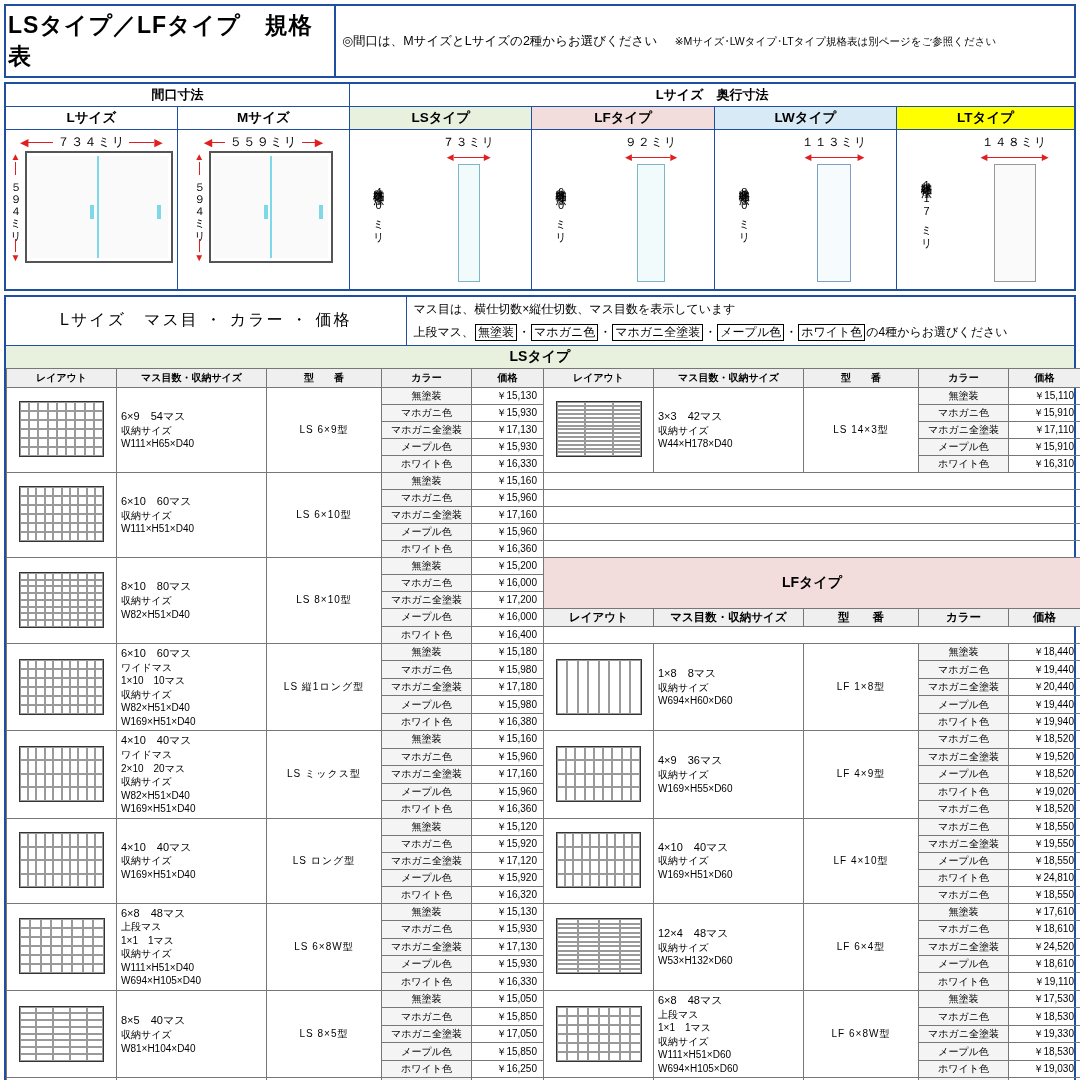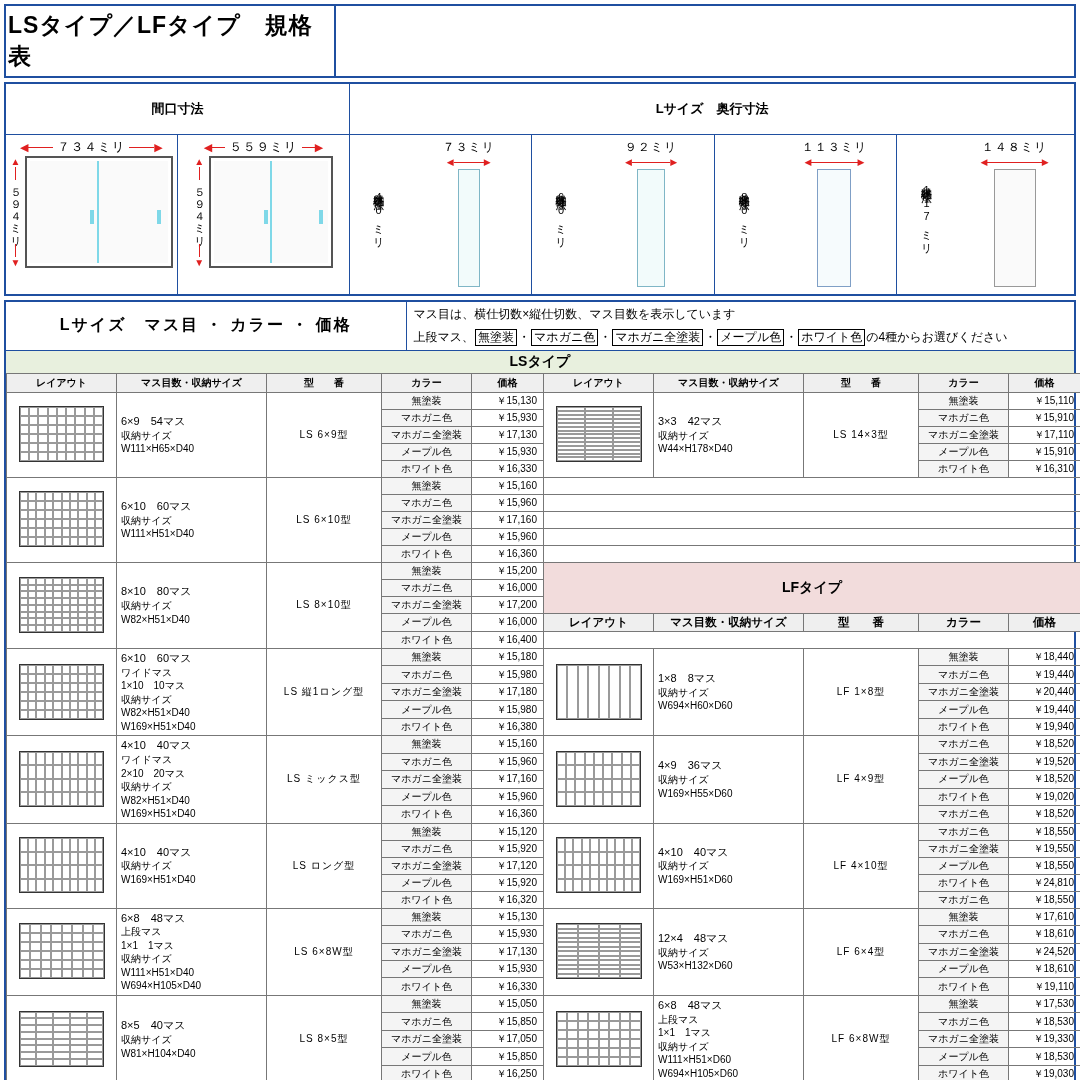--- a/index.html
+++ b/index.html
@@ -10,36 +10,36 @@
   .hdr-title{width:330px;display:flex;align-items:center;justify-content:center;font-size:23px;font-weight:bold;letter-spacing:1px;border-right:2px solid #1f4fa0;box-sizing:border-box;padding:4px 2px;}
   .hdr-notes{flex:1;display:flex;flex-direction:column;justify-content:center;padding:3px 6px;box-sizing:border-box;}
   .hdr-line{font-size:12.5px;line-height:1.5;white-space:nowrap;}
   .hdr-line .small{font-size:10.5px;}
   .boxed{border:1px solid #000;padding:0 2px;margin:0 1px;display:inline-block;line-height:1.25;}
   .tbl{width:100%;border-collapse:collapse;table-layout:fixed;}
   .tbl td,.tbl th{border:1px solid #1f4fa0;box-sizing:border-box;}
 
   
   .dim{margin-top:4px;}
-  .dimhead td{font-size:13px;font-weight:bold;text-align:center;padding:16px 0;}
+  .dimhead td{font-size:13px;font-weight:bold;text-align:center;padding:2px 0;}
   .sub td{font-size:13.5px;font-weight:bold;text-align:center;padding:2px 0;}
   .c-ls{background:#e8f0de;}
   .c-lf{background:#f2dcdc;}
   .c-lw{background:#d9eaf7;}
   .c-lt{background:#ffff00;}
   .drawcell{height:160px;vertical-align:top;padding:0;position:relative;}
   .vtxt{writing-mode:vertical-rl;text-orientation:upright;font-size:11px;letter-spacing:1px;}
   .arrowh{display:flex;align-items:center;justify-content:center;font-size:11px;}
   .redline{background:#e02020;height:1px;flex:1;}
   .dimnum{font-size:12.5px;letter-spacing:1px;padding:0 4px;white-space:nowrap;}
   .cab{border:2px solid #555;background:#fdfdfd;position:relative;box-sizing:border-box;}
 
   
   .price{margin-top:4px;}
-  .ptitle{font-size:16px;font-weight:bold;text-align:center;letter-spacing:2px;padding:4px 0;}
+  .ptitle{font-size:16px;font-weight:normal;text-align:center;letter-spacing:2px;padding:4px 0;}
   .pnote{font-size:12px;line-height:1.6;padding:2px 6px;}
   .typebar{background:#e8f0de;text-align:center;font-weight:bold;font-size:14px;padding:2px 0;}
   .typebar.lf{background:#f2dcdc;}
   .colhdr td{background:#efefef;font-size:11.5px;font-weight:bold;text-align:center;padding:2px 0;}
   .gt td{border:1px solid #777;font-size:10px;vertical-align:middle;}
   .gt{border-collapse:collapse;width:100%;table-layout:fixed;}
   .lay{padding:2px;text-align:center;}
   .spec{padding:2px 4px;font-size:10.5px;line-height:1.35;}
   .spec b{font-size:11px;font-weight:normal;}
   .model{text-align:center;font-size:12.5px;letter-spacing:1px;}
@@ -50,36 +50,48 @@
   .grid span{border:0.5px solid #9a9a9a;box-sizing:border-box;}
 </style>
 </head>
 <body>
 
 <div class="page">
 
   <div class="sec hdr">
     <div class="hdr-title">LSタイプ／LFタイプ　規格表</div>
     <div class="hdr-notes">
+      <div class="hdr-line">
+        <span>◎間口は、MサイズとLサイズの2種からお選びください</span>
+        <span class="small" style="margin-left:14px;">※Mサイズ･LWタイプ･LTタイプ規格表は別ページをご参照ください</span>
+      </div>
     </div>
   </div>
 
   <table class="tbl sec dim">
     <colgroup>
       <col style="width:172px">
         <col style="width:172px">
       <col style="width:182px">
         <col style="width:182px">
         <col style="width:182px">
         <col style="width:178px">
     </colgroup>
     <tbody>
         <tr class="dimhead">
       <td colspan="2">間口寸法</td>
       <td colspan="4">Lサイズ　奥行寸法</td>
+    </tr>
+    <tr class="sub">
+      <td>Lサイズ</td>
+      <td>Mサイズ</td>
+      <td class="c-ls">LSタイプ</td>
+      <td class="c-lf">LFタイプ</td>
+      <td class="c-lw">LWタイプ</td>
+      <td class="c-lt">LTタイプ</td>
     </tr>
     <tr>
 
       <td class="drawcell">
         <div class="arrowh" style="padding:4px 14px 0 14px;">
           <span style="color:#e02020;font-size:11px;">◀</span>
               <div class="redline"></div>
           <span class="dimnum">７３４ミリ</span>
           <div class="redline"></div>
               <span style="color:#e02020;font-size:11px;">▶</span>

